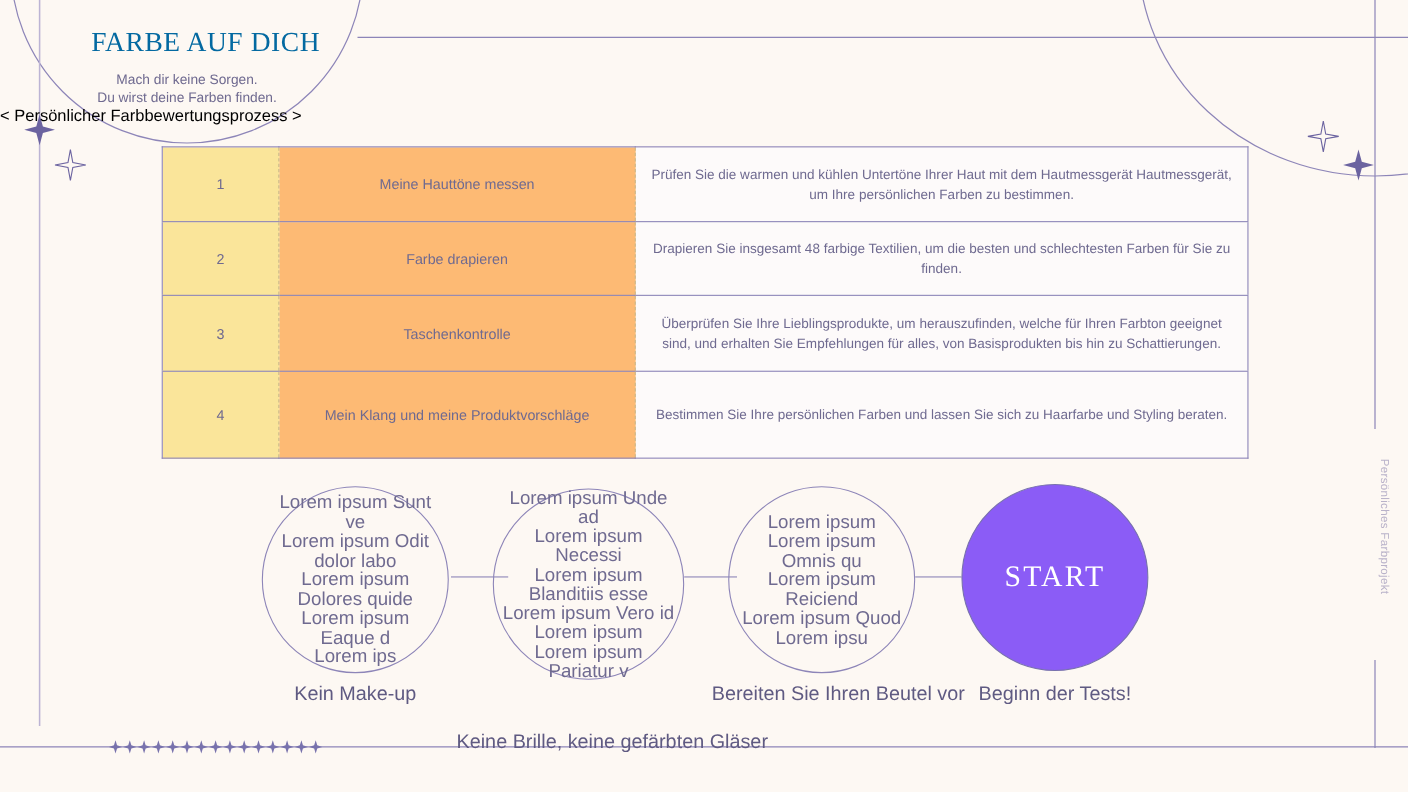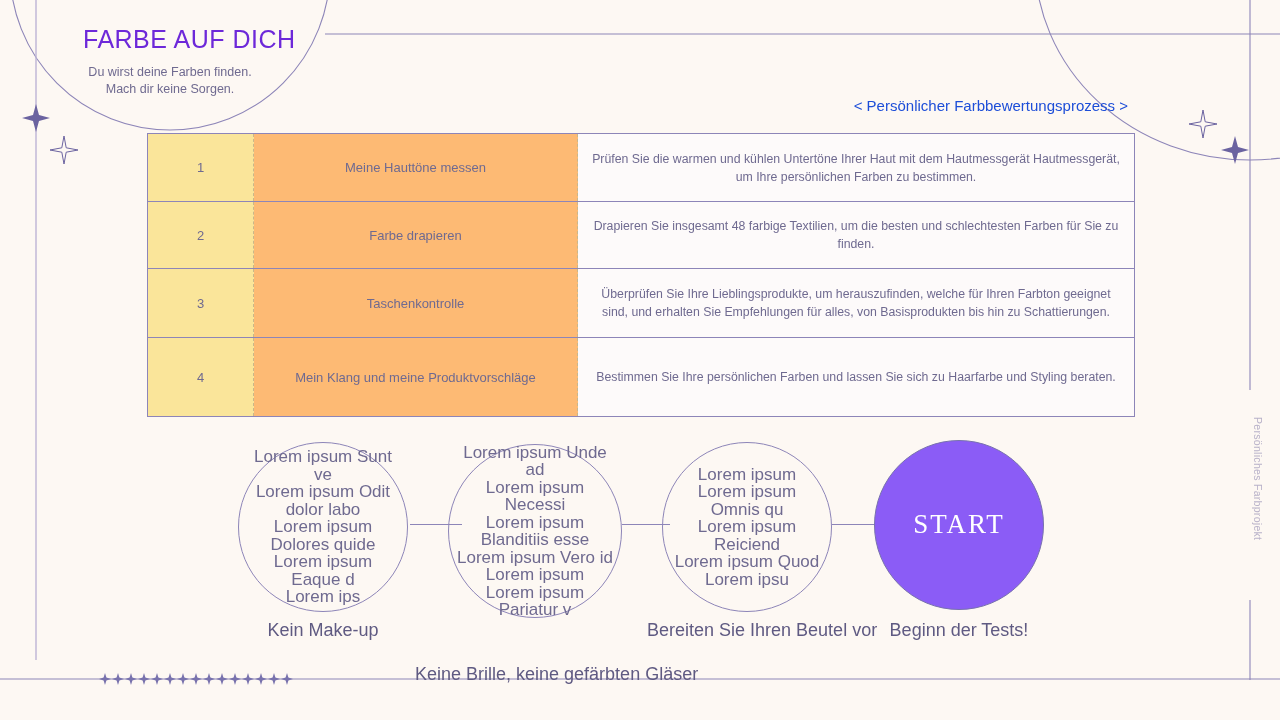--- a/index.html
+++ b/index.html
@@ -11,32 +11,32 @@
     position:relative;
   }
   .stage{position:absolute;inset:0;width:1280px;height:720px;}
 
   
   .deco{position:absolute;inset:0;pointer-events:none;}
 
   
   .title{
     position:absolute;left:83px;top:25px;
-    font-family:Liberation Sans, sans-serif;
+    font-family:Liberation Serif, serif;
     font-size:25px;letter-spacing:.5px;
-    color:#6d28d9;white-space:nowrap;
+    color:#0369a1;white-space:nowrap;
   }
   .subtitle{
     position:absolute;left:60px;top:64px;width:220px;
     text-align:center;font-size:12.5px;line-height:17px;
     color:#6f6a90;
   }
   .process-label{
     position:absolute;left:0;top:97px;width:1128px;
-    text-align:right;font-size:15px;color:#1d4ed8;
+    text-align:left;font-size:15px;color:#000000;
   }
 
   
   .tbl{
     position:absolute;left:147px;top:133px;
     width:988px;
     border:1.2px solid #8d85b8;
     border-collapse:collapse;
     table-layout:fixed;
   }
@@ -168,22 +168,22 @@
     <g transform="translate(1203,124)">
       <path d="M0,-14 L2.2,-2.2 L14,0 L2.2,2.2 L0,14 L-2.2,2.2 L-14,0 L-2.2,-2.2 Z" fill="none" stroke="#6b63a0" stroke-width="1"></path>
     </g>
     <g transform="translate(1235,150)">
       <path d="M0,-14 L3,-3 L14,0 L3,3 L0,14 L-3,3 L-14,0 L-3,-3 Z" fill="#6b63a0"></path>
     </g>
   </svg>
 
   <div class="title">FARBE AUF DICH</div>
   <div class="subtitle">
+    <div>Mach dir keine Sorgen.</div>
     <div>Du wirst deine Farben finden.</div>
-    <div>Mach dir keine Sorgen.</div>
   </div>
   <div class="process-label">&lt; Persönlicher Farbbewertungsprozess &gt;</div>
 
   <table class="tbl">
     <tbody>
     <tr class="row1 r-sep">
       <td class="c-no">1</td>
       <td class="c-prog">Meine Hauttöne messen</td>
       <td class="c-inh">Prüfen Sie die warmen und kühlen Untertöne Ihrer Haut mit dem Hautmessgerät Hautmessgerät, um Ihre persönlichen Farben zu bestimmen.</td>
     </tr>

